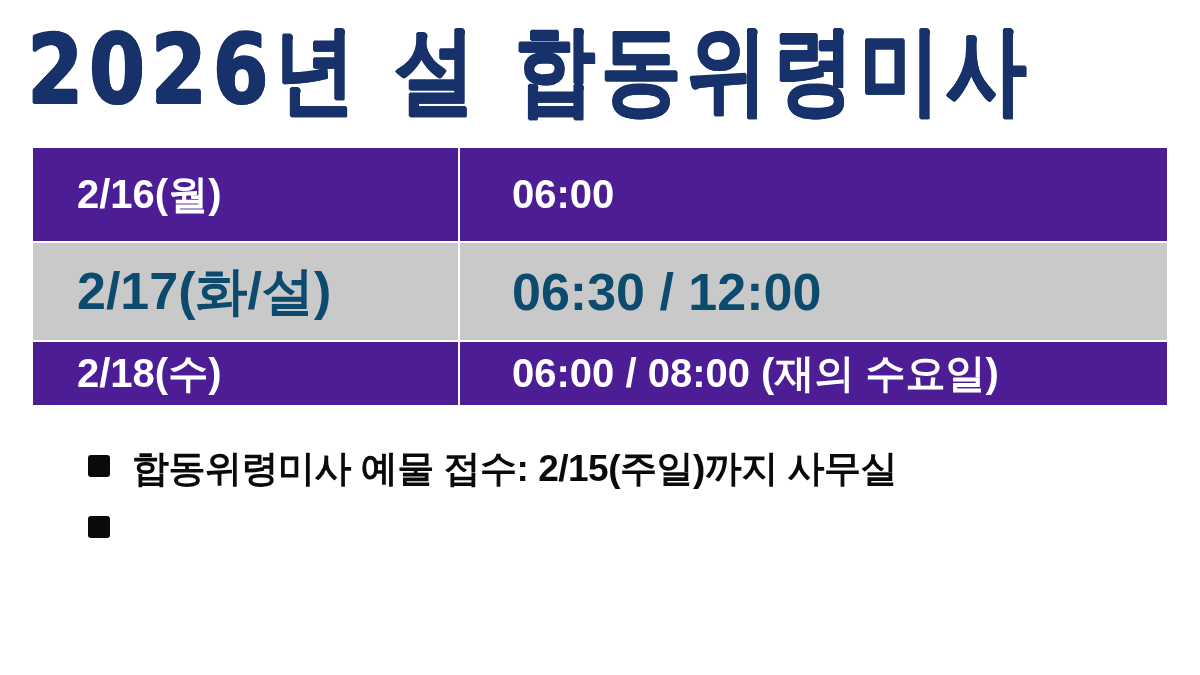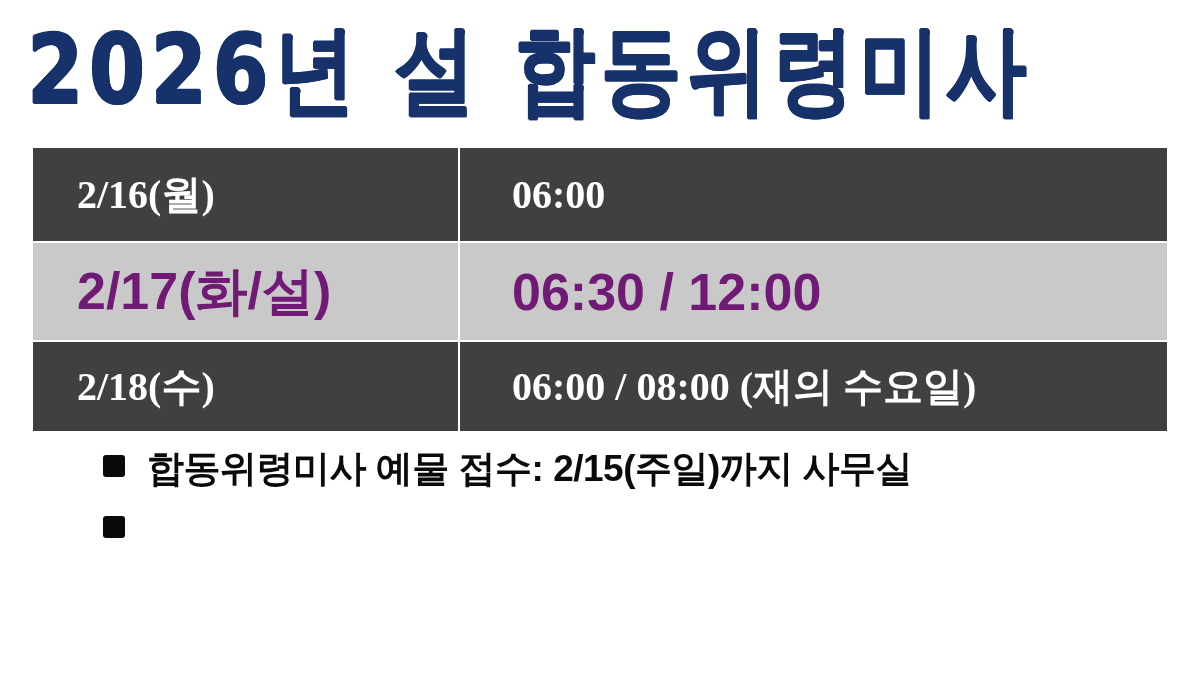--- a/index.html
+++ b/index.html
@@ -56,58 +56,58 @@
     gap: 2px;
   }
   .srow {
     display: flex;
     gap: 2px;
     flex: 0 0 auto;
   }
   .srow.r1, .srow.r3 { background: #ffffff; }
   .srow.r1 { height: 93px; }
   .srow.r2 { height: 97px; }
-  .srow.r3 { height: 89px; border-radius: 16px; }
+  .srow.r3 { height: 63px; border-radius: 16px; }
 
   .cell {
     display: flex;
     align-items: center;
     box-sizing: border-box;
   }
   .cell-date {
     flex: 0 0 425px;
     padding-left: 44px;
   }
   .cell-time {
     flex: 1 1 auto;
     padding-left: 52px;
   }
 
   
-  .row-dark .cell { background: #404040; color: #ffffff; font-family: Liberation Serif, serif; }
+  .row-dark .cell { background: #4c1d95; color: #ffffff; }
   
-  .row-light .cell { background: #C9C9C9; color: #701a75; }
+  .row-light .cell { background: #C9C9C9; color: #0c4a6e; }
 
   .t-normal {
     font-size: 40px;
     font-weight: bold;
     letter-spacing: 0px;
     white-space: nowrap;
   }
   .t-big {
     font-size: 52px;
     font-weight: bold;
     letter-spacing: 0px;
     white-space: nowrap;
   }
 
   
   .notes {
     position: absolute;
-    left: 48px;
+    left: 33px;
     top: 443px;
     width: 1140px;
   }
   .note {
     display: flex;
     align-items: flex-start;
     color: #0A0A0A;
     margin-bottom: 10px;
   }
   .bullet {

